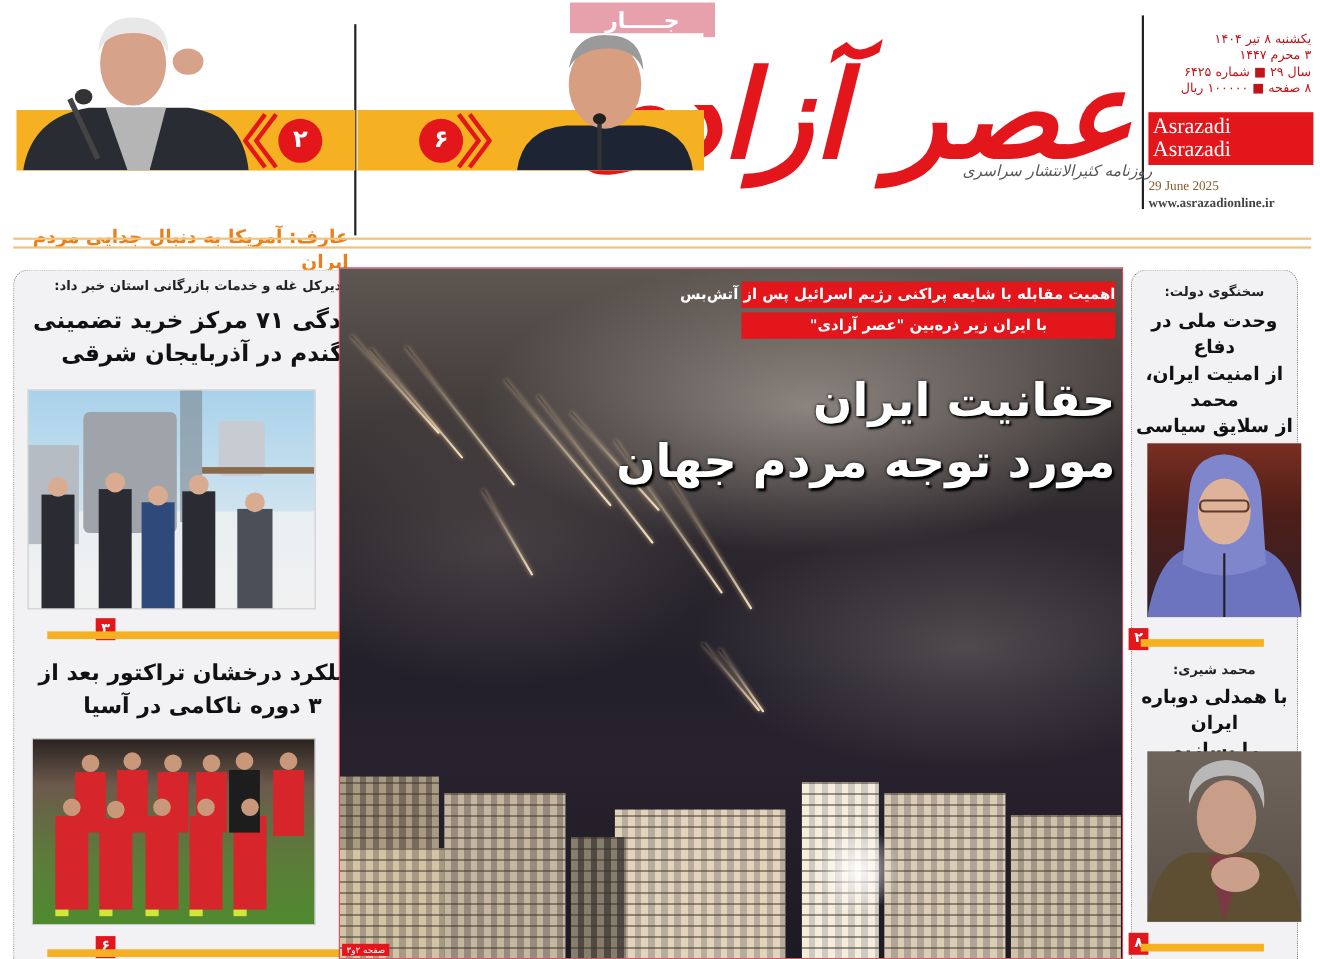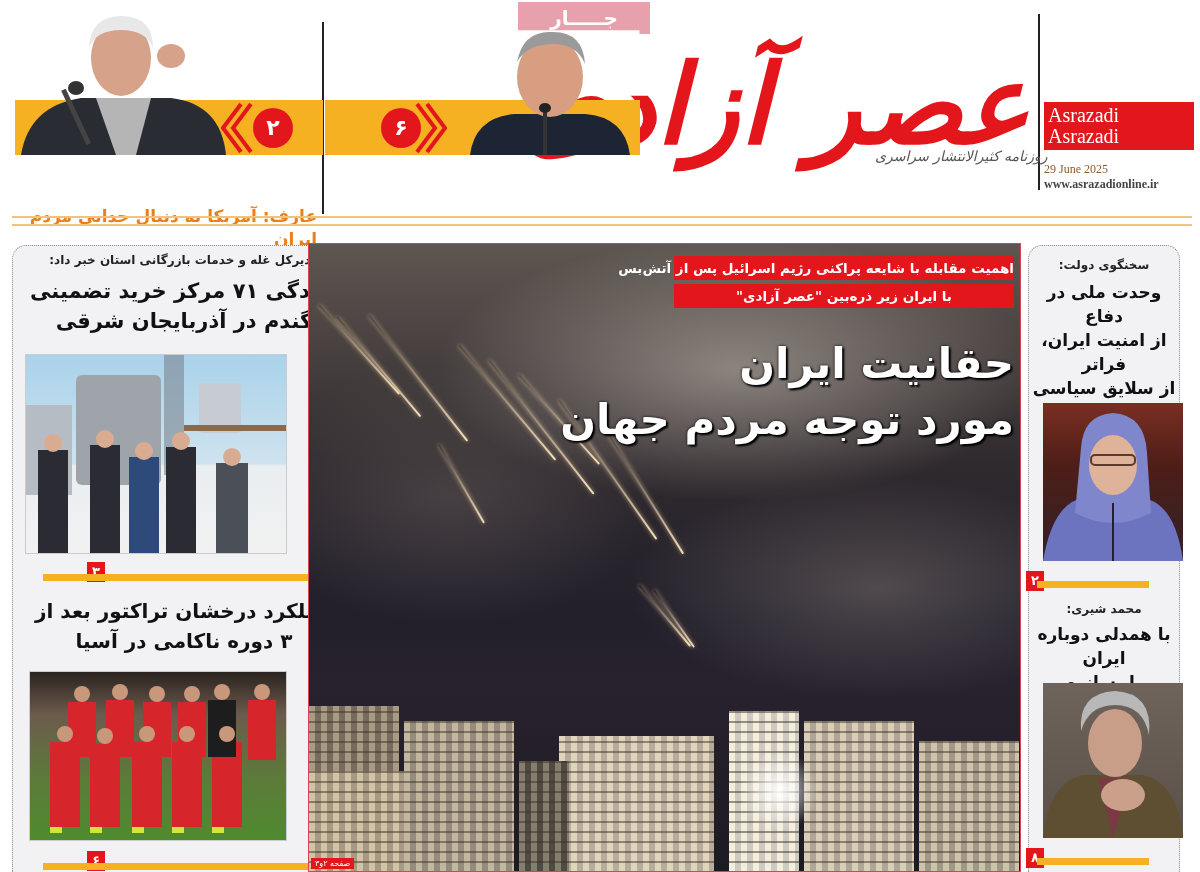--- a/index.html
+++ b/index.html
@@ -53,20 +53,26 @@
 
   .strap { position: absolute; right: 6px; background: #e3161c; color: #fff; font-weight: bold; font-size: 13.5px; text-align: center; white-space: nowrap; margin-left: 37px; }
   .main-head { position: absolute; right: 6px; top: 92px; text-align: right; font-weight: bold; color: #fff; font-size: 42px; line-height: 56px; text-shadow: 0 0 3px #000, 2px 2px 2px #000; }
   .page-ref { position: absolute; left: 2px; bottom: 2px; background: #e3161c; color: #fff; font-size: 8px; padding: 1px 4px; }
 </style>
 </head>
 <body>
 
 <div class="masthead">
 
+  <div class="dateblock">
+    <div>یکشنبه ۸ تیر ۱۴۰۴</div>
+    <div>۳ محرم ۱۴۴۷</div>
+    <div>سال ۲۹ ■ شماره ۶۴۲۵</div>
+    <div>۸ صفحه ■ ۱۰۰۰۰۰ ریال</div>
+  </div>
   <div class="vline" style="left:1038px; top:14px; height:176px;"></div>
   <div class="en-box">
     <div>Asrazadi</div>
     <div>Asrazadi</div>
   </div>
   <div class="en-date">29 June 2025</div>
   <div class="en-url">www.asrazadionline.ir</div>
 
   <div class="logo">
     <div class="logo-text">عصر آزادی</div>
@@ -240,21 +246,21 @@
   </div>
 
   <div class="page-ref">صفحه ۲و۳</div>
 </div>
 
 <div class="box" style="left:1028px; top:245px; width:152px; height:627px; border-bottom:none; border-radius:14px 14px 0 0;">
 
   <div class="kicker" style="position:absolute; left:0; right:0; top:12px;">سخنگوی دولت:</div>
   <div class="box-title" style="position:absolute; left:0; right:0; top:34px; font-size:17px; line-height:24px;">
     <div>وحدت ملی در دفاع</div>
-    <div>از امنیت ایران، فراتر</div>
+    <div>از امنیت ایران، محمد</div>
     <div>از سلایق سیاسی</div>
     <div>پابرجاست</div>
   </div>
   <div class="ph" style="left:14px; top:157px; width:140px; height:158px; background:linear-gradient(180deg,#7a2e22 0%, #4d1e18 40%, #332028 100%);">
     <svg width="140" height="158" viewBox="0 0 140 158">
       <path d="M0 158 Q10 100 40 95 L100 95 Q132 100 140 158 Z" fill="#6c74c0"></path>
       <path d="M38 45 Q40 12 70 10 Q102 12 104 50 L108 110 Q70 130 32 110 Z" fill="#7f86cc"></path>
       <ellipse cx="70" cy="62" rx="24" ry="30" fill="#dfb29a"></ellipse>
       <rect x="48" y="52" width="44" height="10" rx="4" fill="none" stroke="#5a3a2a" stroke-width="2"></rect>
       <rect x="69" y="100" width="2" height="58" fill="#222"></rect>

